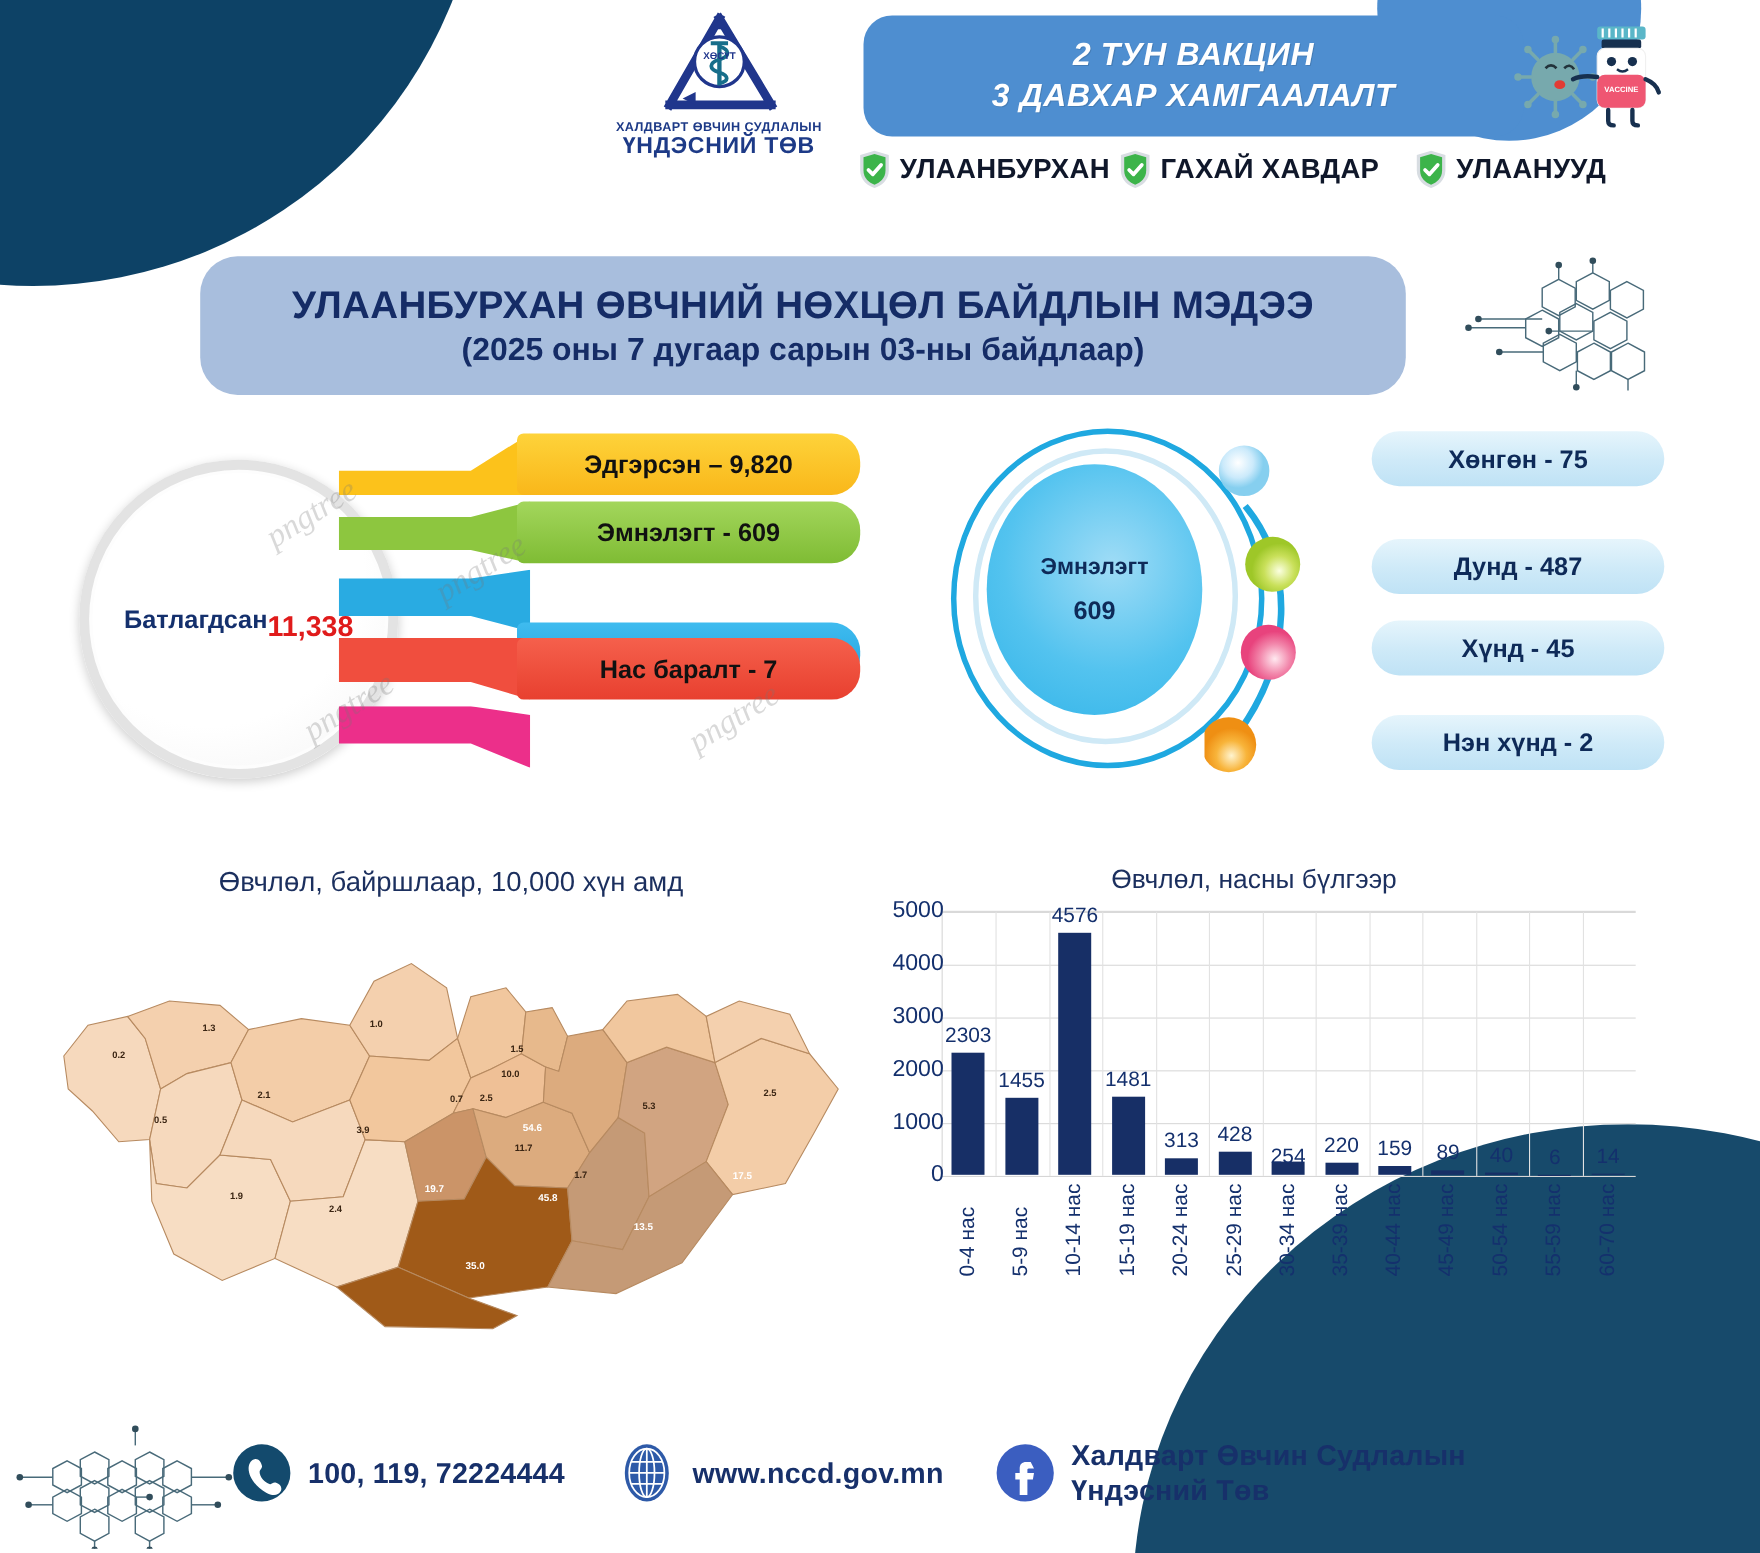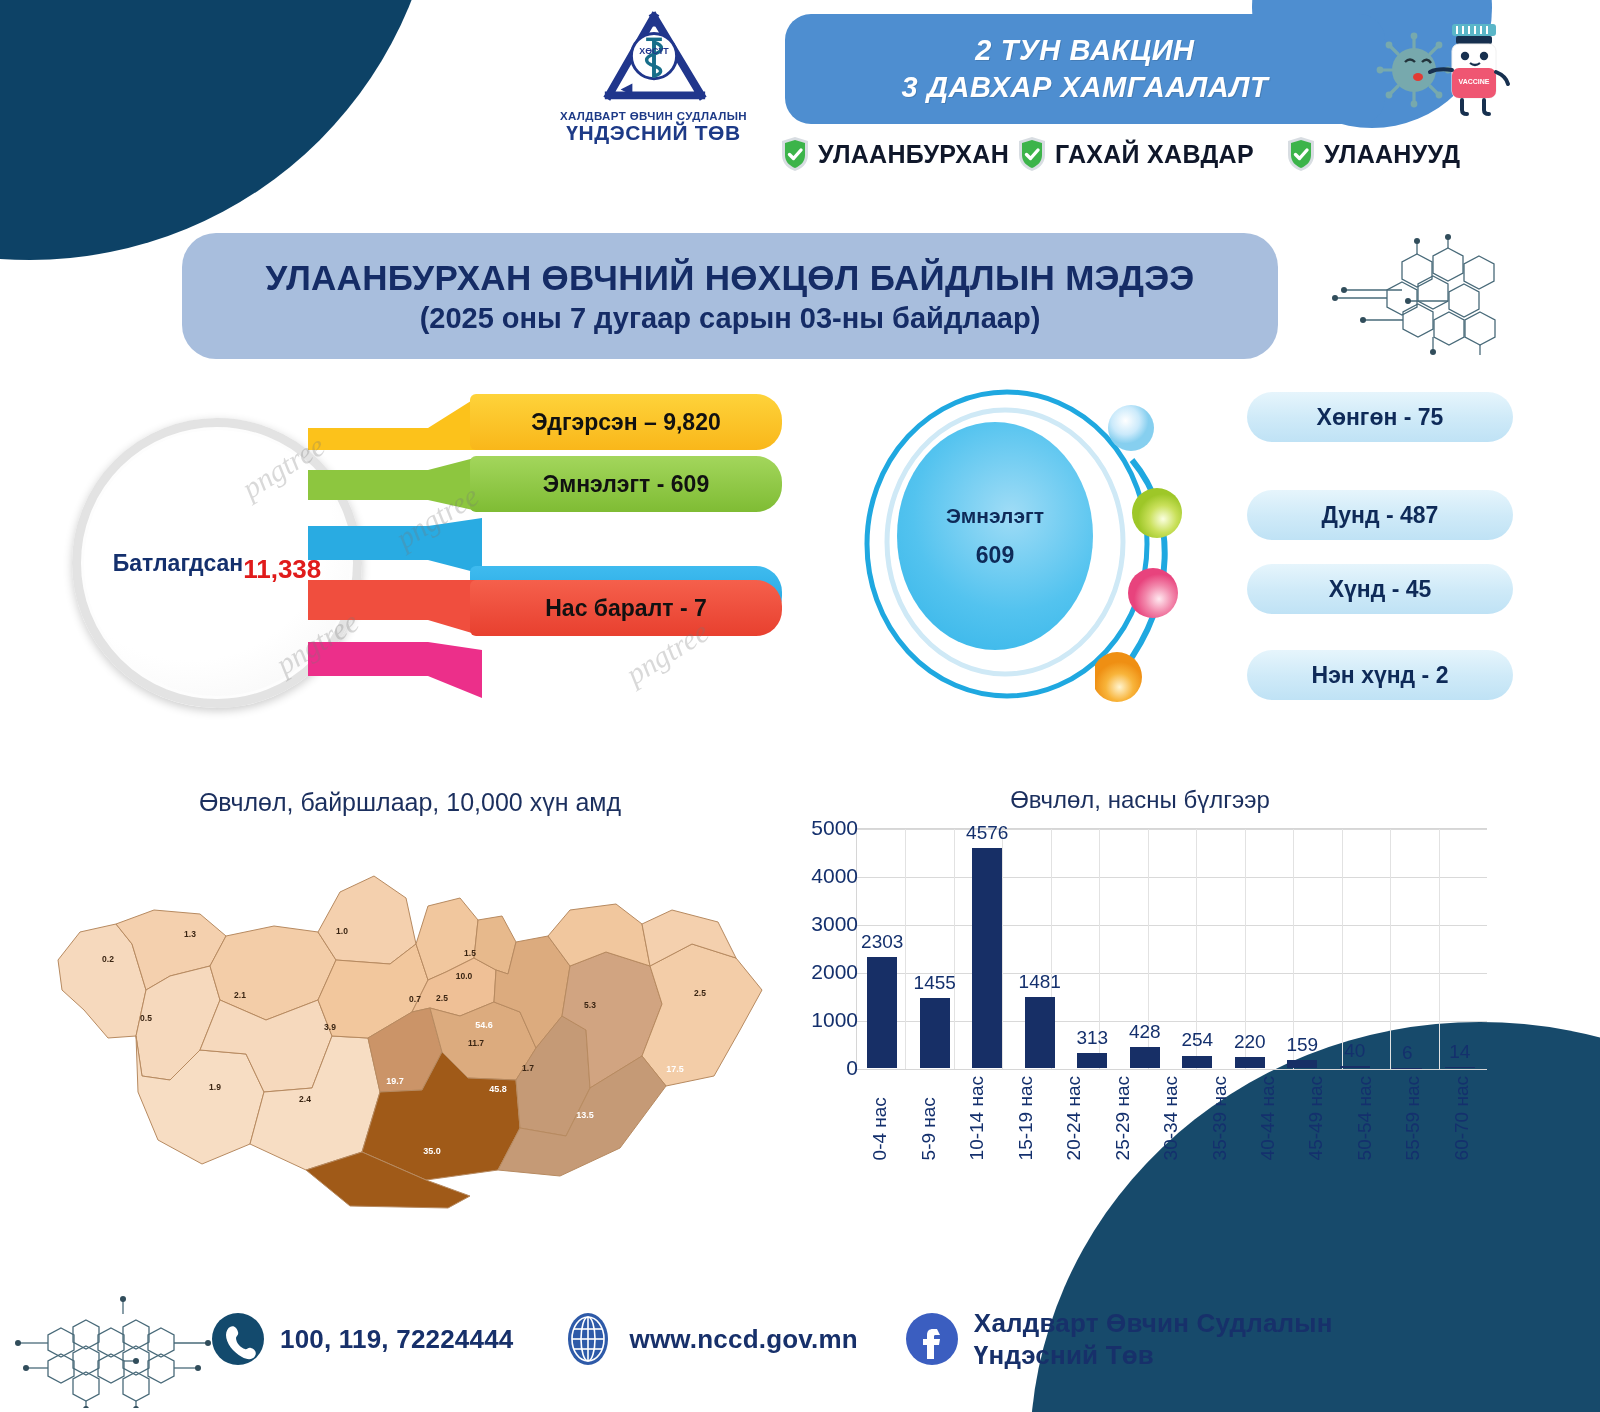--- a/index.html
+++ b/index.html
@@ -474,30 +474,34 @@
         </div>
         <div class="bcell">
           <div class="bval" style="bottom: 19.024px;">313</div>
           <div class="bar" style="height: 15.024px; background: rgb(23, 47, 102);"></div>
         </div>
         <div class="bcell">
           <div class="bval" style="bottom: 24.544px;">428</div>
           <div class="bar" style="height: 20.544px; background: rgb(23, 47, 102);"></div>
         </div>
         <div class="bcell">
-          <div class="bval" style="bottom: 17px;">254</div>
+          <div class="bval" style="bottom: 5px;">254</div>
           <div class="bar" style="height: 12.192px; background: rgb(23, 47, 102);"></div>
         </div>
         <div class="bcell">
           <div class="bval" style="bottom: 14.56px;">220</div>
           <div class="bar" style="height: 10.56px; background: rgb(23, 47, 102);"></div>
         </div>
         <div class="bcell">
           <div class="bval" style="bottom: 11.632px;">159</div>
           <div class="bar" style="height: 7.632px; background: rgb(23, 47, 102);"></div>
+        </div>
+        <div class="bcell">
+          <div class="bval" style="bottom: 8.272px;">89</div>
+          <div class="bar" style="height: 4.272px; background: rgb(23, 47, 102);"></div>
         </div>
         <div class="bcell">
           <div class="bval" style="bottom: 5.92px;">40</div>
           <div class="bar" style="height: 1.92px; background: rgb(23, 47, 102);"></div>
         </div>
         <div class="bcell">
           <div class="bval" style="bottom: 4.288px;">6</div>
           <div class="bar" style="height: 0.288px; background: rgb(23, 47, 102);"></div>
         </div>
         <div class="bcell">

